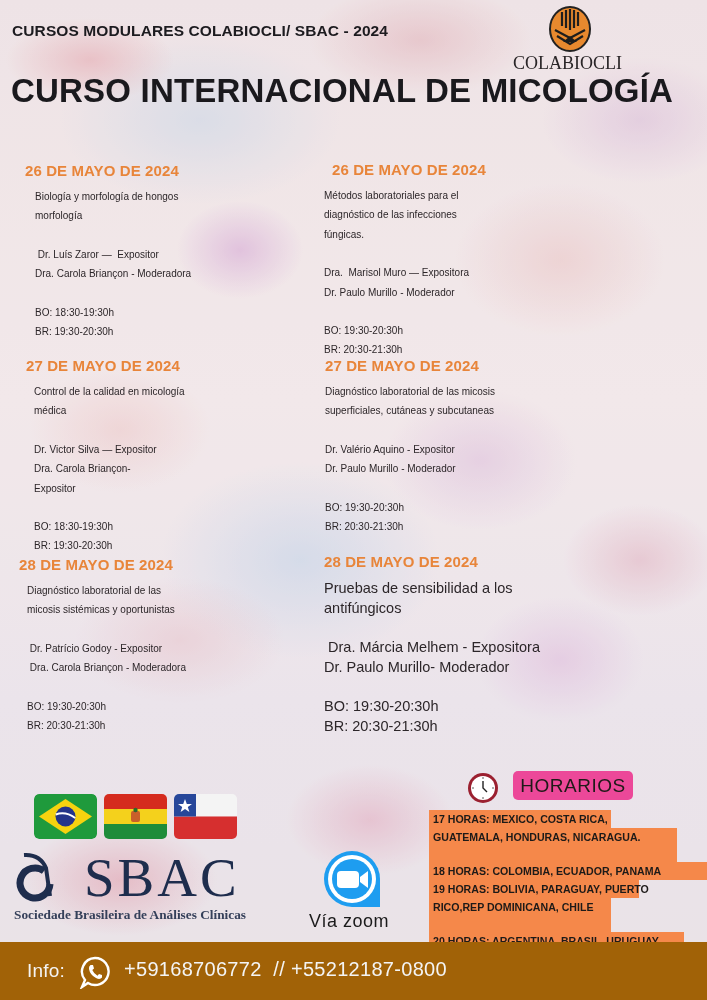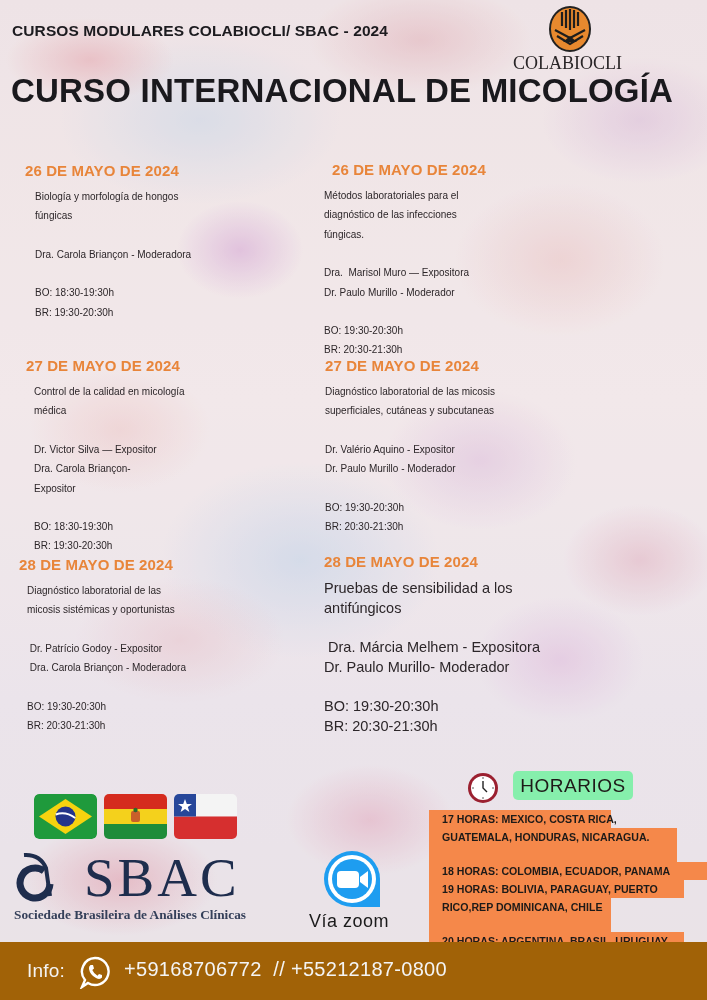--- a/index.html
+++ b/index.html
@@ -48,30 +48,30 @@
       font-size: 15px; font-weight: 700; color: #e8853a; letter-spacing: 0.1px;
       margin-bottom: 8px;
     }
     .session .line {
       font-size: 10px; line-height: 19.4px; color: #2c2629; white-space: pre;
     }
     .session .gap { height: 19px; }
 
     .horarios-badge {
       position: absolute; left: 513px; top: 771px; width: 120px; height: 29px;
-      background: #86efac; border-radius: 5px;
+      background: #ec4899; border-radius: 5px;
       font-size: 19px; color: #1e1a18; text-align: center; line-height: 29px;
       letter-spacing: 0.5px;
     }
     .clock-icon { position: absolute; left: 467px; top: 772px; width: 32px; height: 32px; }
     .horarios-box { position: absolute; left: 429px; top: 810px; }
     .horarios-box .row {
       display: inline-block; background: #f5884a;
       font-size: 10.6px; font-weight: 700; color: #1d1a18;
-      padding: 1px 13px; line-height: 16px; white-space: nowrap;
+      padding: 1px 4px; line-height: 16px; white-space: nowrap;
     }
     .horarios-box .blk { display: block; }
     .horarios-box .blank { display: block; background: #f5884a; width: 182px; height: 16px; }
 
     .flags { position: absolute; left: 34px; top: 794px; display: flex; gap: 7px; }
     .flag { width: 63px; height: 45px; border-radius: 5px; overflow: hidden; position: relative; }
 
     .sbac-logo { position: absolute; left: 14px; top: 852px; }
     .sbac-mark { position: absolute; left: 0; top: 0; width: 48px; height: 50px; }
     .sbac-text {
@@ -121,22 +121,23 @@
     <path d="M8 30 L21 38 L34 30"></path>
   </g>
   <path d="M14 36 L21 30 L28 36 Z" fill="#1d1d1d"></path>
 </svg>
 <div class="colabiocli-text">COLABIOCLI</div>
 
 <div class="session" style="left:25px; top:162px;">
   <div class="date">26 DE MAYO DE 2024</div>
   <div style="padding-left:10px;">
     <div class="line">Biología y morfología de hongos</div>
-    <div class="line">fúngicas</div>
-    <div class="gap"></div>
+    <div class="line">morfología</div>
+    <div class="gap"></div>
+    <div class="line"> Dr. Luís Zaror —  Expositor</div>
     <div class="line">Dra. Carola Briançon - Moderadora</div>
     <div class="gap"></div>
     <div class="line">BO: 18:30-19:30h</div>
     <div class="line">BR: 19:30-20:30h</div>
   </div>
 </div>
 
 <div class="session" style="left:332px; top:161px;">
   <div class="date">26 DE MAYO DE 2024</div>
   <div style="margin-left:-8px;">
@@ -220,21 +221,21 @@
   </g>
   <path d="M16 9 V16 L20 20" stroke="#222" stroke-width="1.4" fill="none"></path>
 </svg>
 <div class="horarios-badge">HORARIOS</div>
 
 <div class="horarios-box">
   <span class="row blk" style="width:182px;">17 HORAS: MEXICO, COSTA RICA,</span>
   <span class="row blk" style="width:248px;">GUATEMALA, HONDURAS, NICARAGUA.</span>
   <span class="blank" style="width:248px;"></span>
   <span class="row blk" style="width:299px;">18 HORAS: COLOMBIA, ECUADOR, PANAMA</span>
-  <span class="row blk" style="width:255px;">19 HORAS: BOLIVIA, PARAGUAY, PUERTO</span>
+  <span class="row blk" style="width:210px;">19 HORAS: BOLIVIA, PARAGUAY, PUERTO</span>
   <span class="row blk" style="width:182px;">RICO,REP DOMINICANA, CHILE</span>
   <span class="blank" style="width:182px;"></span>
   <span class="row blk" style="width:255px;">20 HORAS: ARGENTINA, BRASIL, URUGUAY</span>
 </div>
 
 <div class="flags">
   <svg class="flag" viewBox="0 0 63 45">
     <rect width="63" height="45" rx="5" fill="#1f9a3c"></rect>
     <polygon points="31.5,5 58,22.5 31.5,40 5,22.5" fill="#f6d30f"></polygon>
     <circle cx="31.5" cy="22.5" r="10" fill="#24358a"></circle>

